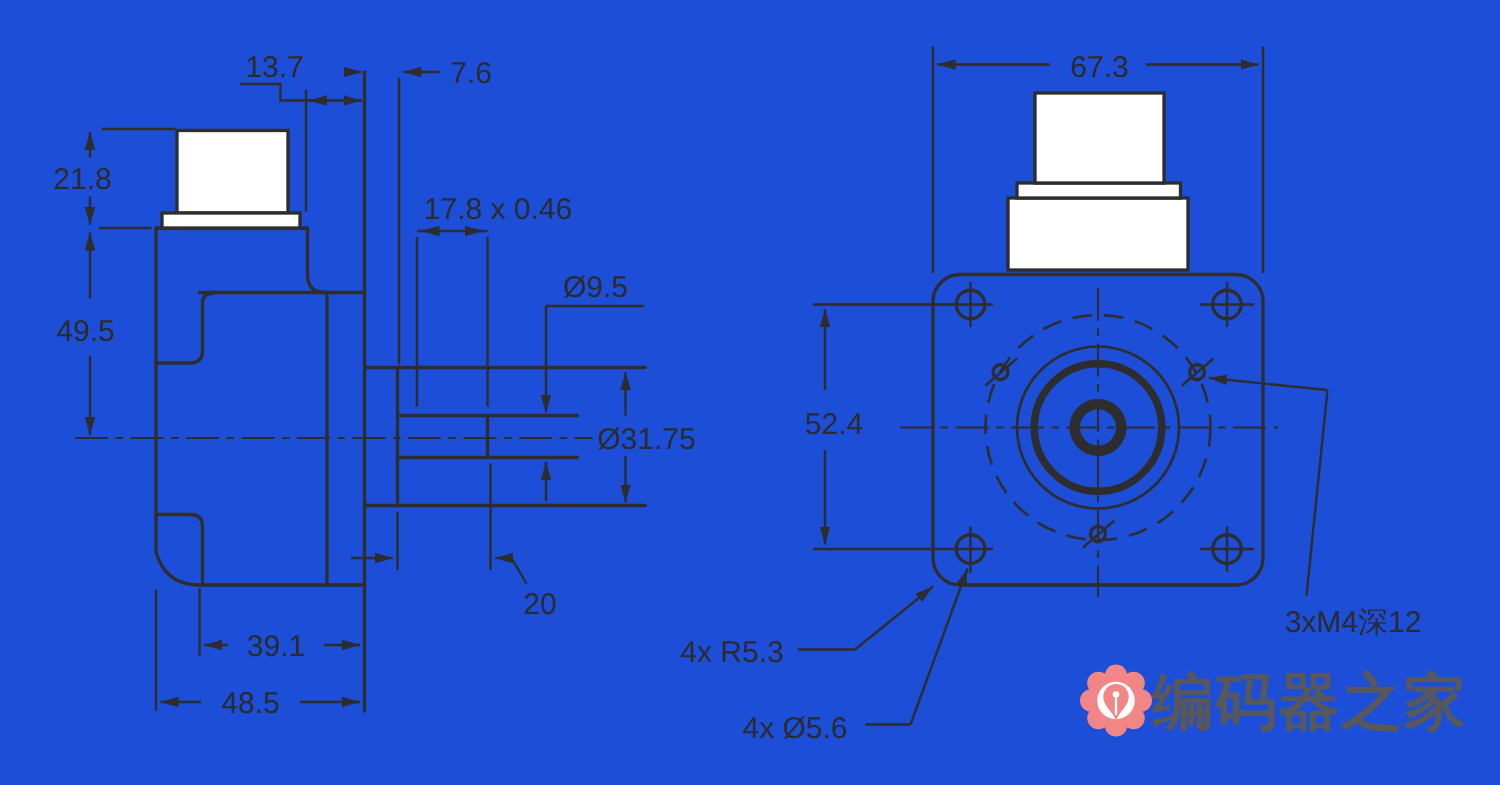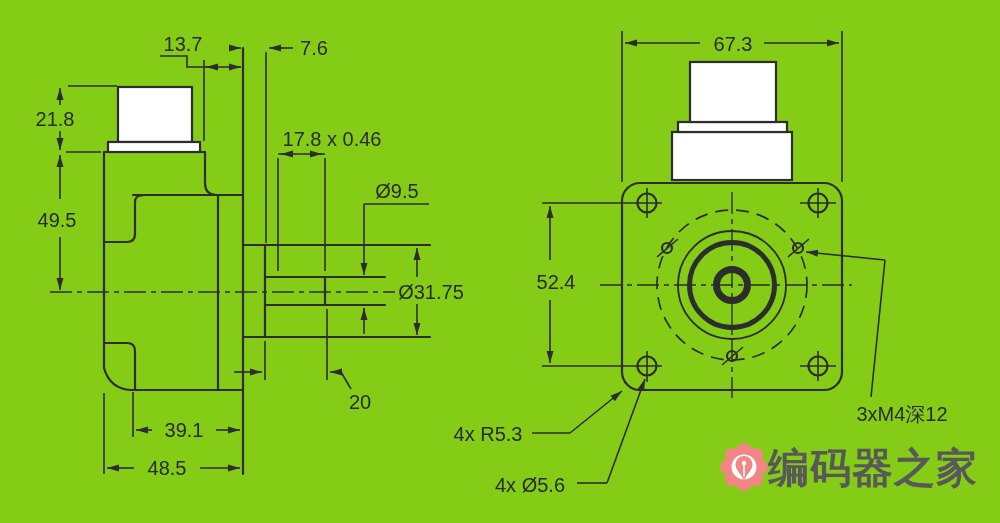--- a/index.html
+++ b/index.html
@@ -1,16 +1,16 @@
 <!DOCTYPE html>
 <html><head>
 <meta charset="utf-8">
 <style>
   html,body{margin:0;padding:0;background:#fff;}
-  .stage{position:relative;width:1000px;height:523px;background:#84cc16;overflow:hidden;
+  .stage{position:relative;width:1000px;height:523px;background:#1d4ed8;overflow:hidden;
          font-family:"Liberation Sans", sans-serif;}
   svg{position:absolute;left:0;top:0;}
   .ln{stroke:#2d2d2d;stroke-width:2.2;fill:none;stroke-linecap:round;stroke-linejoin:round;}
   .thin{stroke:#2d2d2d;stroke-width:1.6;fill:none;}
   .cl{stroke:#2d2d2d;stroke-width:1.4;fill:none;stroke-dasharray:22 5 5 5;}
   .dash{stroke:#2d2d2d;stroke-width:1.7;fill:none;stroke-dasharray:13 8;}
   .whitefill{fill:#ffffff;stroke:#2d2d2d;stroke-width:2.2;}
   .dim-text{font-family:"Liberation Sans", sans-serif;font-size:20px;fill:#2b2b2b;}
   .logo-text{font-family:"DejaVu Sans","Liberation Sans",sans-serif;font-size:41px;
              font-weight:bold;fill:#58585a;letter-spacing:1px;}

